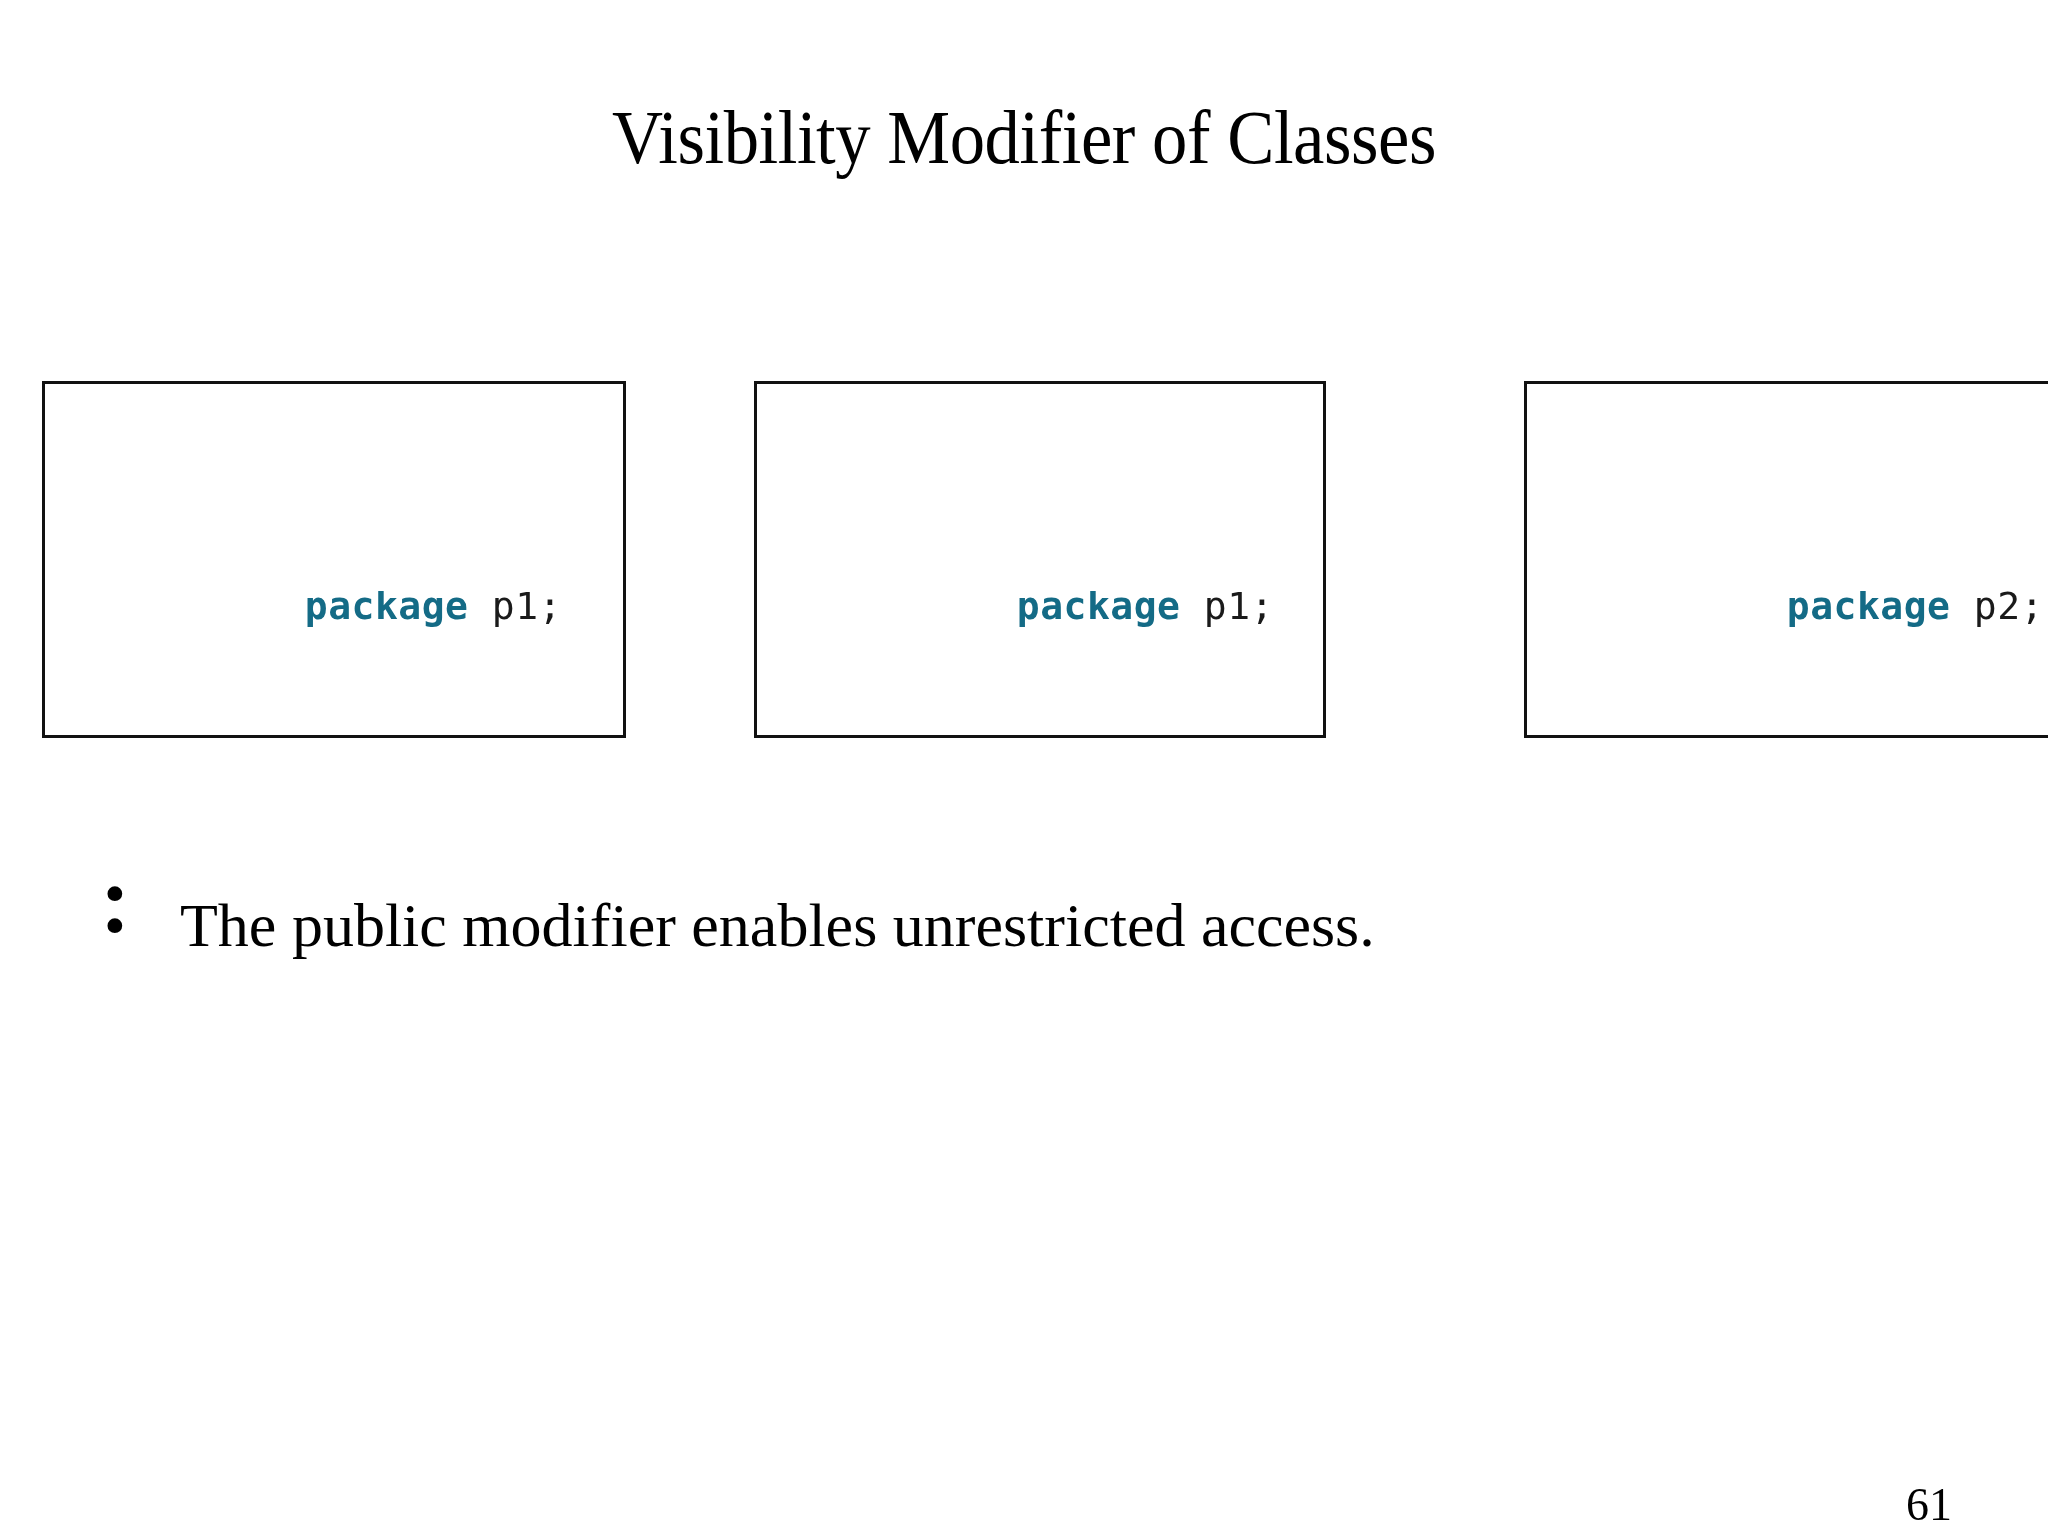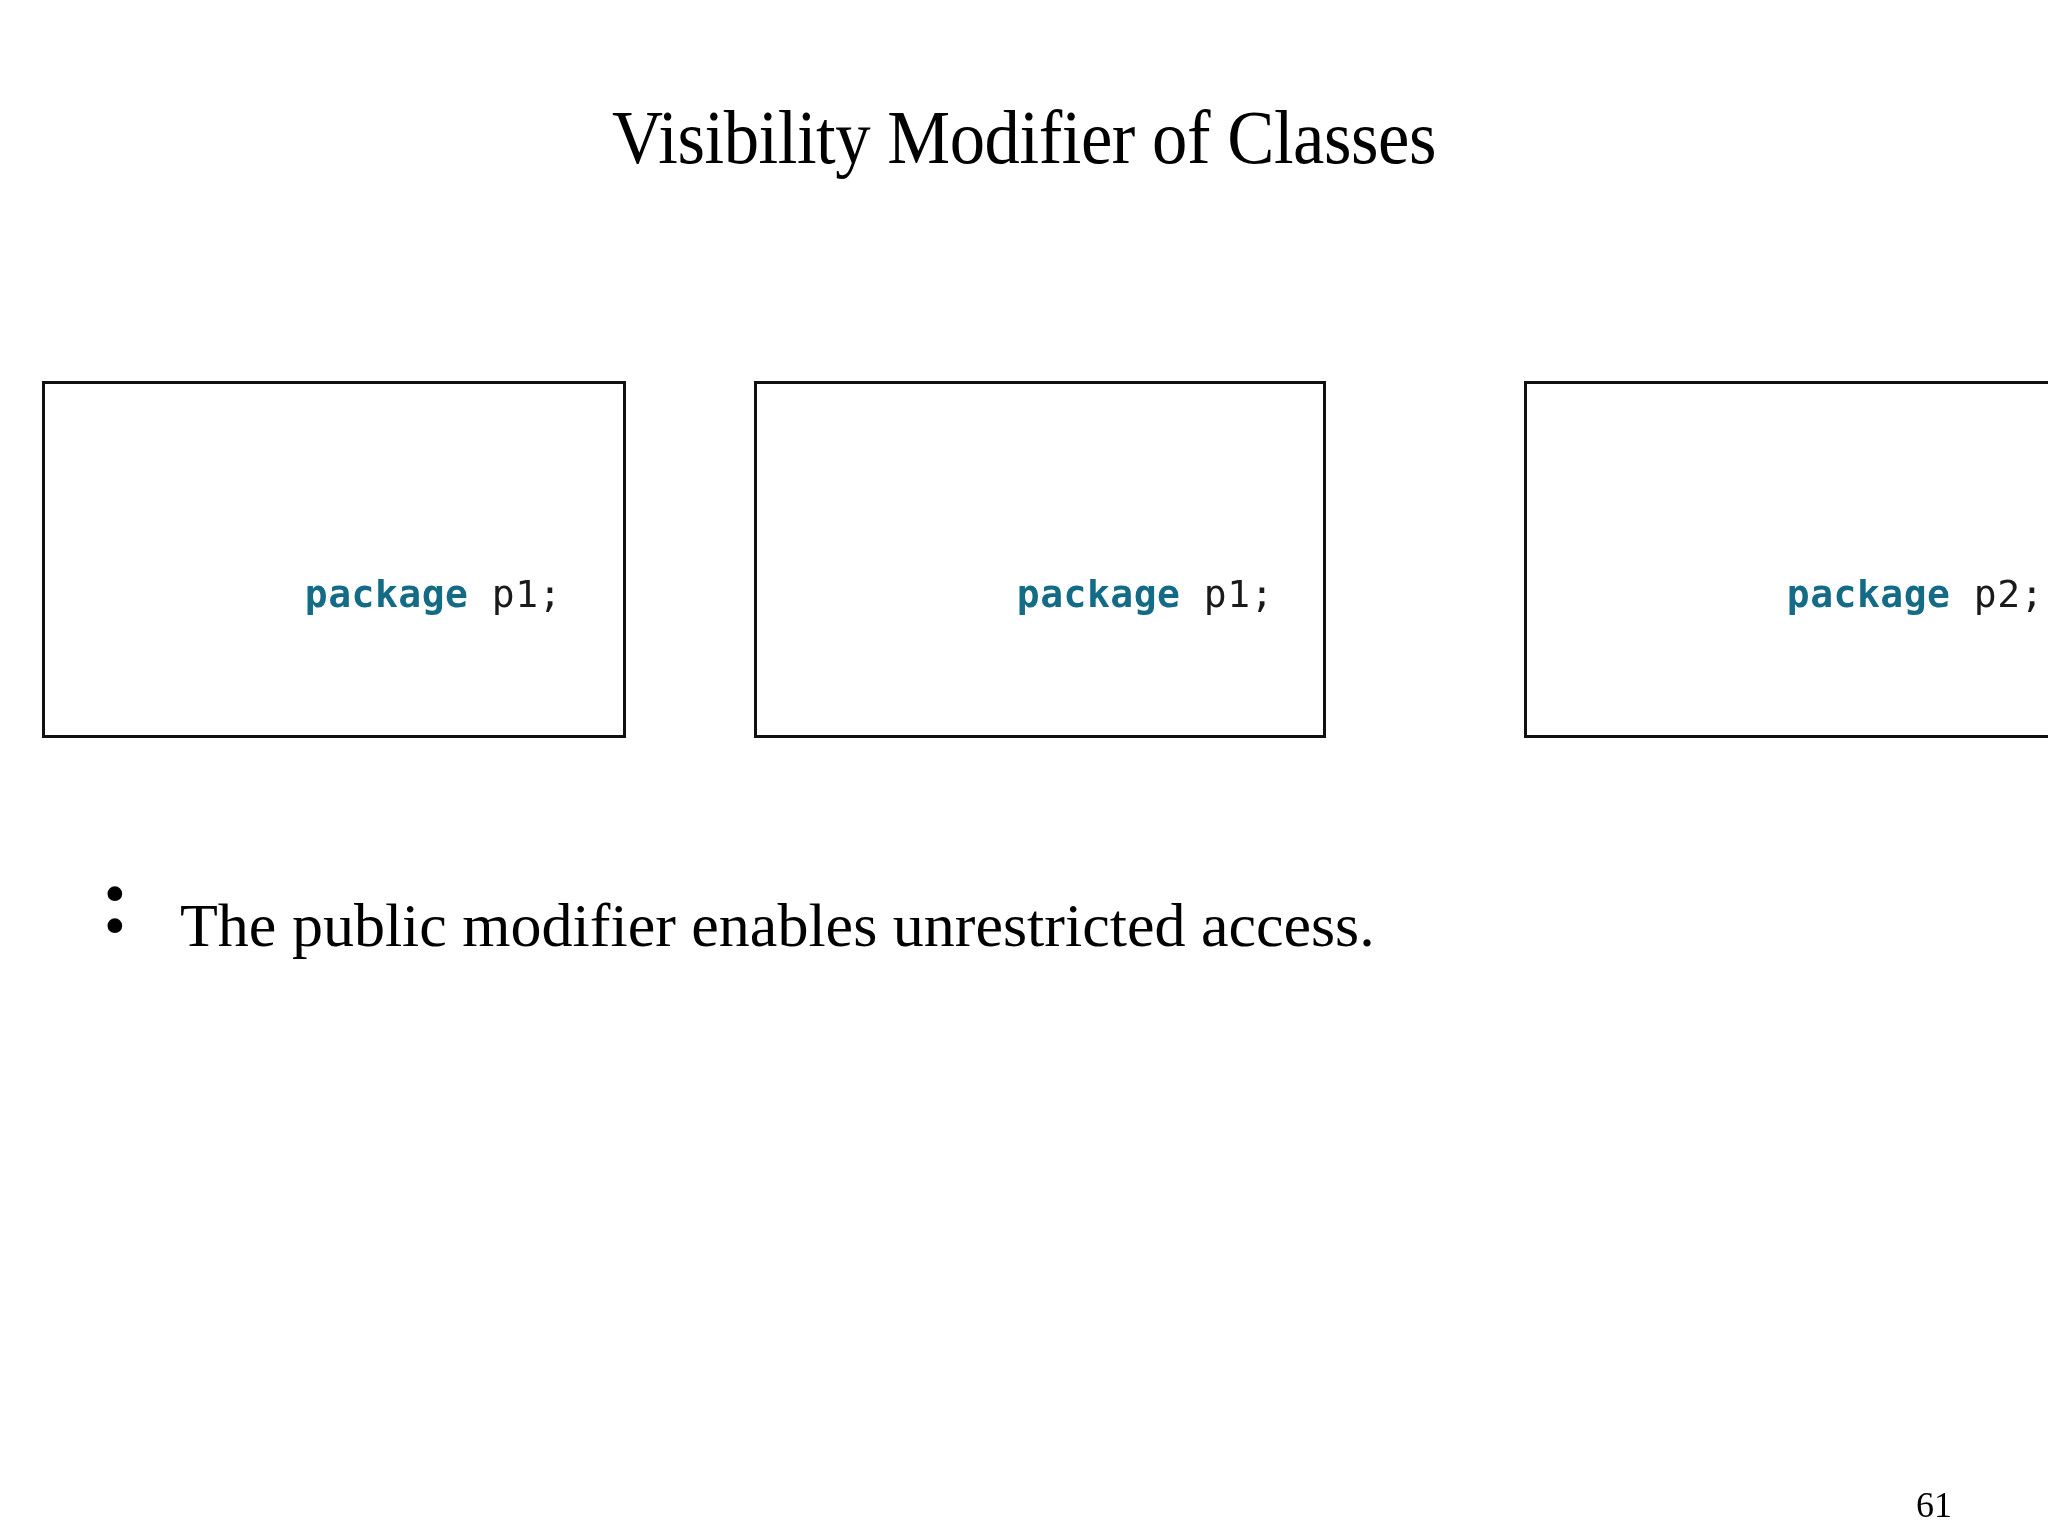--- a/index.html
+++ b/index.html
@@ -49,21 +49,21 @@
     border: 3px solid #111111;
     background: #ffffff;
     box-sizing: border-box;
     overflow: hidden;
   }
   #code-box-1 { left: 42px;   width: 584px; height: 357px; }
   #code-box-2 { left: 754px;  width: 572px; height: 357px; }
   #code-box-3 { left: 1524px; width: 582px; height: 357px; }
 
   .code-body {
-    padding: 28px 0 0 26px;
+    padding: 40px 0 0 26px;
     font-family: "DejaVu Sans Mono", "Liberation Mono", monospace;
     font-size: 38px;
     line-height: 52px;
     color: #1a1a1a;
     white-space: pre;
     letter-spacing: 0.5px;
   }
   .code-line { height: 52px; }
   .code-line.blank { height: 34px; }
   .kw {
@@ -94,21 +94,21 @@
     line-height: 79px;
   }
   #bullet-2 { margin-top: 32px; }
 
   
   #page-number {
     position: absolute;
     right: 96px;
     bottom: 22px;
     font-family: "Liberation Serif", "DejaVu Serif", serif;
-    font-size: 36px;
+    font-size: 46px;
     line-height: 50px;
     color: #000000;
   }
 </style>
 </head>
 <body>
 
 <div id="slide">
 
   <h1 id="slide-title">Visibility Modifier of Classes</h1>

